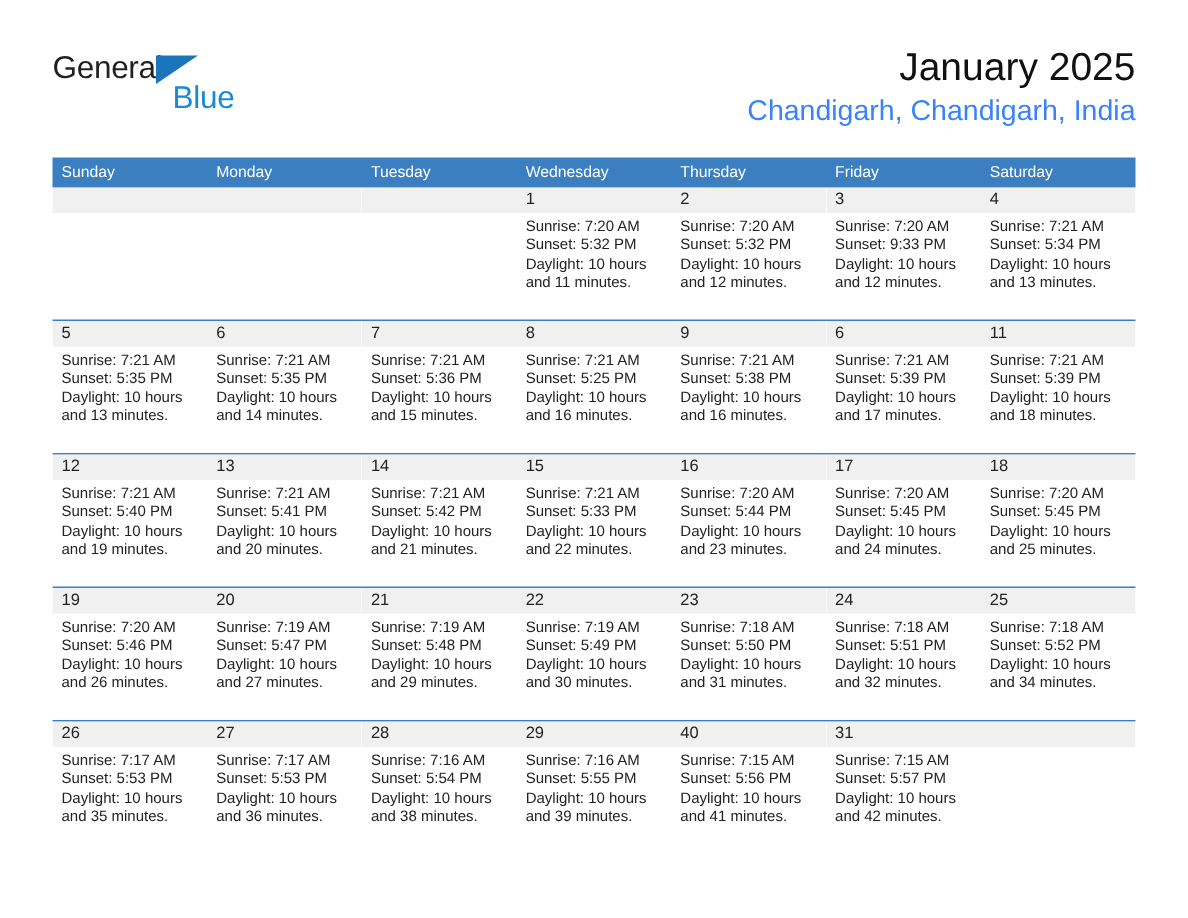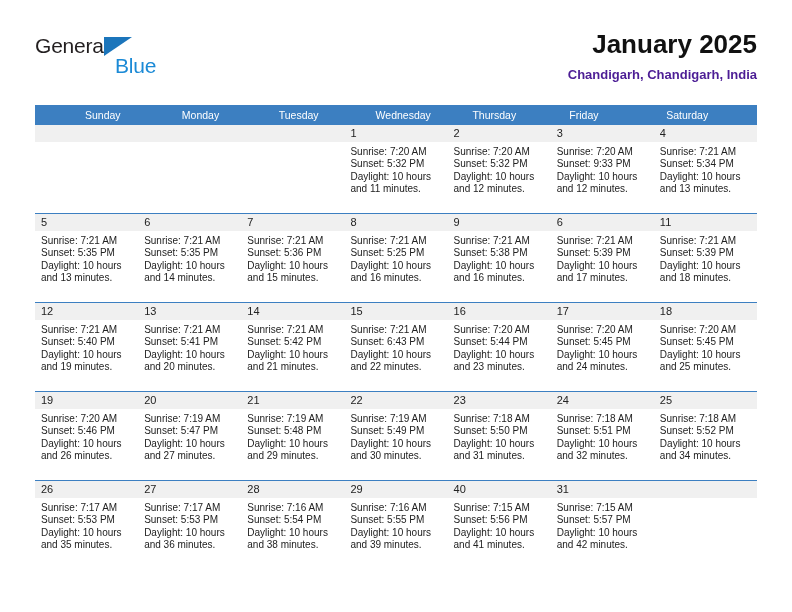--- a/index.html
+++ b/index.html
@@ -63,49 +63,47 @@
     letter-spacing: -0.2px;
     color: #1b8ad6;
     margin-left: 23px;
   }
 
   .title-block {
     position: absolute;
     right: 0;
     top: 0;
     text-align: right;
-    font-weight: bold;
   }
   .cal-title {
     font-size: 26px;
     color: #111111;
     line-height: 32px;
     white-space: nowrap;
   }
   .cal-subtitle {
-    font-size: 13px;
-    color: #4c1d95;
+    font-size: 19px;
+    color: #3b82f6;
     line-height: 20px;
     margin-top: 5px;
     white-space: nowrap;
     margin-left: 19px;
   }
 
   
   .calendar {
     position: absolute;
     left: 35px;
     top: 105px;
     width: 722px;
   }
   .weekday-row {
     display: flex;
     background: #3c7fc1;
     height: 20px;
-    padding-left: 44px;
   }
   .weekday {
     flex: 1 1 0;
     color: #ffffff;
     font-size: 10.5px;
     line-height: 20px;
     padding-left: 6px;
     box-sizing: border-box;
     white-space: nowrap;
   }
@@ -334,21 +332,21 @@
           <div>Sunrise: 7:21 AM</div>
           <div>Sunset: 5:42 PM</div>
           <div>Daylight: 10 hours</div>
           <div>and 21 minutes.</div>
         </div>
       </div>
       <div class="day-cell">
         <div class="day-num">15</div>
         <div class="day-info">
           <div>Sunrise: 7:21 AM</div>
-          <div>Sunset: 6:43 PM</div>
+          <div>Sunset: 5:33 PM</div>
           <div>Daylight: 10 hours</div>
           <div>and 22 minutes.</div>
         </div>
       </div>
       <div class="day-cell">
         <div class="day-num">16</div>
         <div class="day-info">
           <div>Sunrise: 7:20 AM</div>
           <div>Sunset: 5:44 PM</div>
           <div>Daylight: 10 hours</div>

